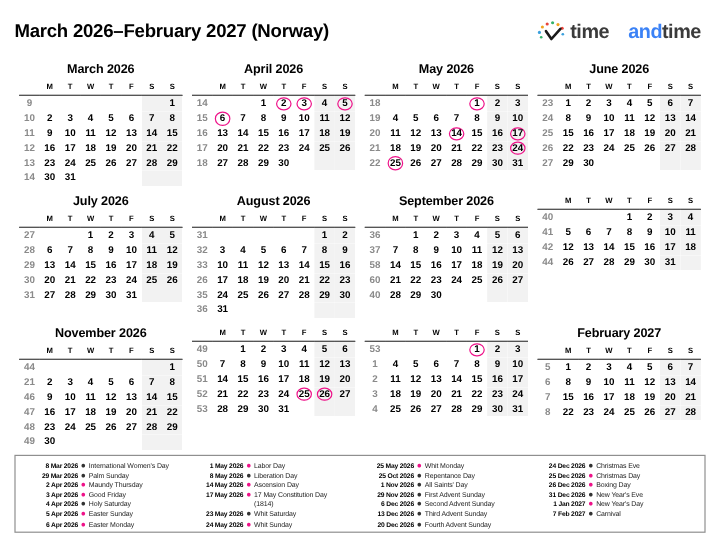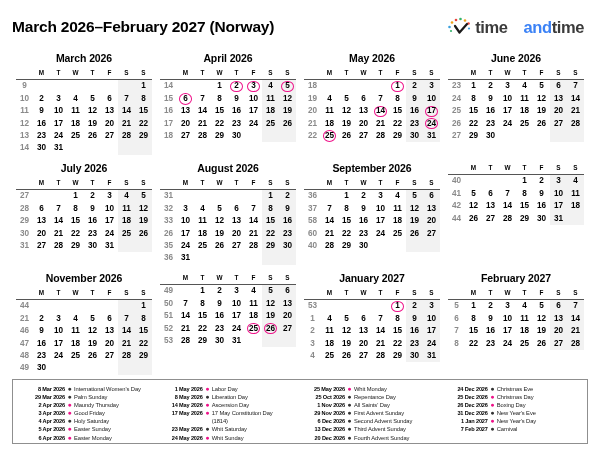--- a/index.html
+++ b/index.html
@@ -908,21 +908,20 @@
               <td class="day"><span class="num">30</span></td>
               <td class="day"><span class="num">31</span></td>
               <td class="day"><span class="num"></span></td>
               <td class="day weekend"><span class="num"></span></td>
               <td class="day weekend"><span class="num"></span></td>
             </tr>
           </tbody>
         </table>
       </div>
       <div class="month">
-        <div class="month-title">January 2027</div>
         <table class="cal">
           <thead>
             <tr>
               <th class="wk-head"></th>
               <th class="dow">M</th>
               <th class="dow">T</th>
               <th class="dow">W</th>
               <th class="dow">T</th>
               <th class="dow">F</th>
               <th class="dow">S</th>

